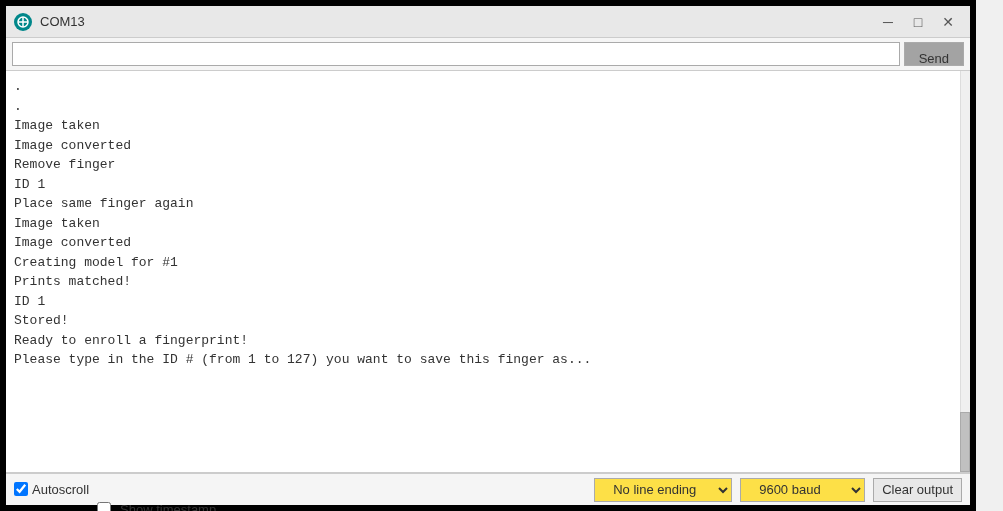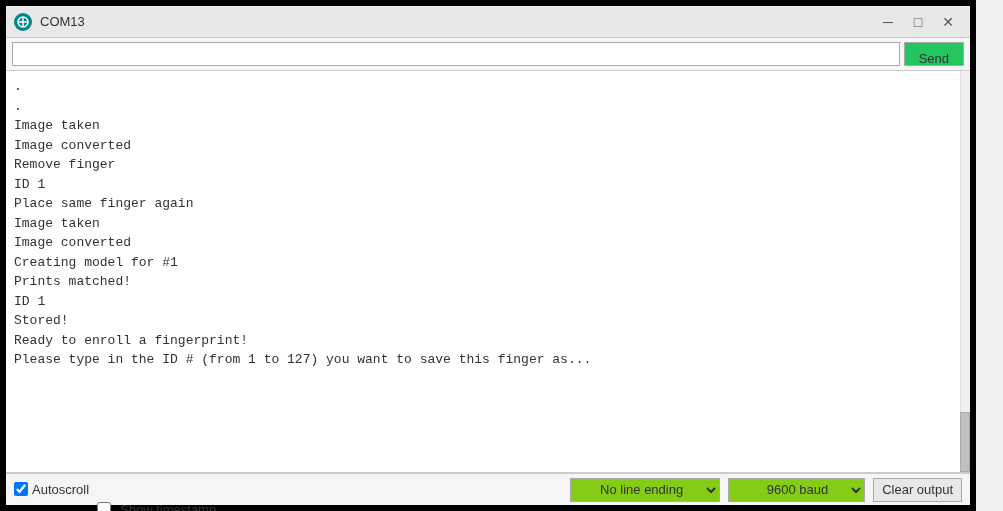--- a/index.html
+++ b/index.html
@@ -88,21 +88,21 @@
       height: 24px;
       border: 1px solid #aaa;
       background: white;
       padding: 0 4px;
       font-size: 13px;
     }
 
     .send-button {
       height: 24px;
       padding: 8px 14px;
-      background: #22c55e;
+      background: #a3a3a3;
       border: 1px solid #aaa;
       cursor: pointer;
       font-size: 13px;
       color: #333;
     }
 
     .output-area {
       flex: 1;
       background: white;
       overflow-y: auto;
@@ -178,27 +178,26 @@
       height: 14px;
       cursor: pointer;
     }
 
     .status-spacer {
       flex: 1;
     }
 
     .dropdown {
       height: 24px;
-      padding: 0 20px;
-      border: 1px solid #aaa;
-      background: #84cc16;
-      font-size: 13px;
-      color: #333;
-      cursor: pointer;
-      text-align: right;
+      padding: 0 14px;
+      border: 1px solid #aaa;
+      background: #fde047;
+      font-size: 13px;
+      color: #333;
+      cursor: pointer;
     }
 
     .clear-button {
       height: 24px;
       padding: 0 8px;
       background: #e8e8e8;
       border: 1px solid #aaa;
       cursor: pointer;
       font-size: 13px;
       color: #333;

